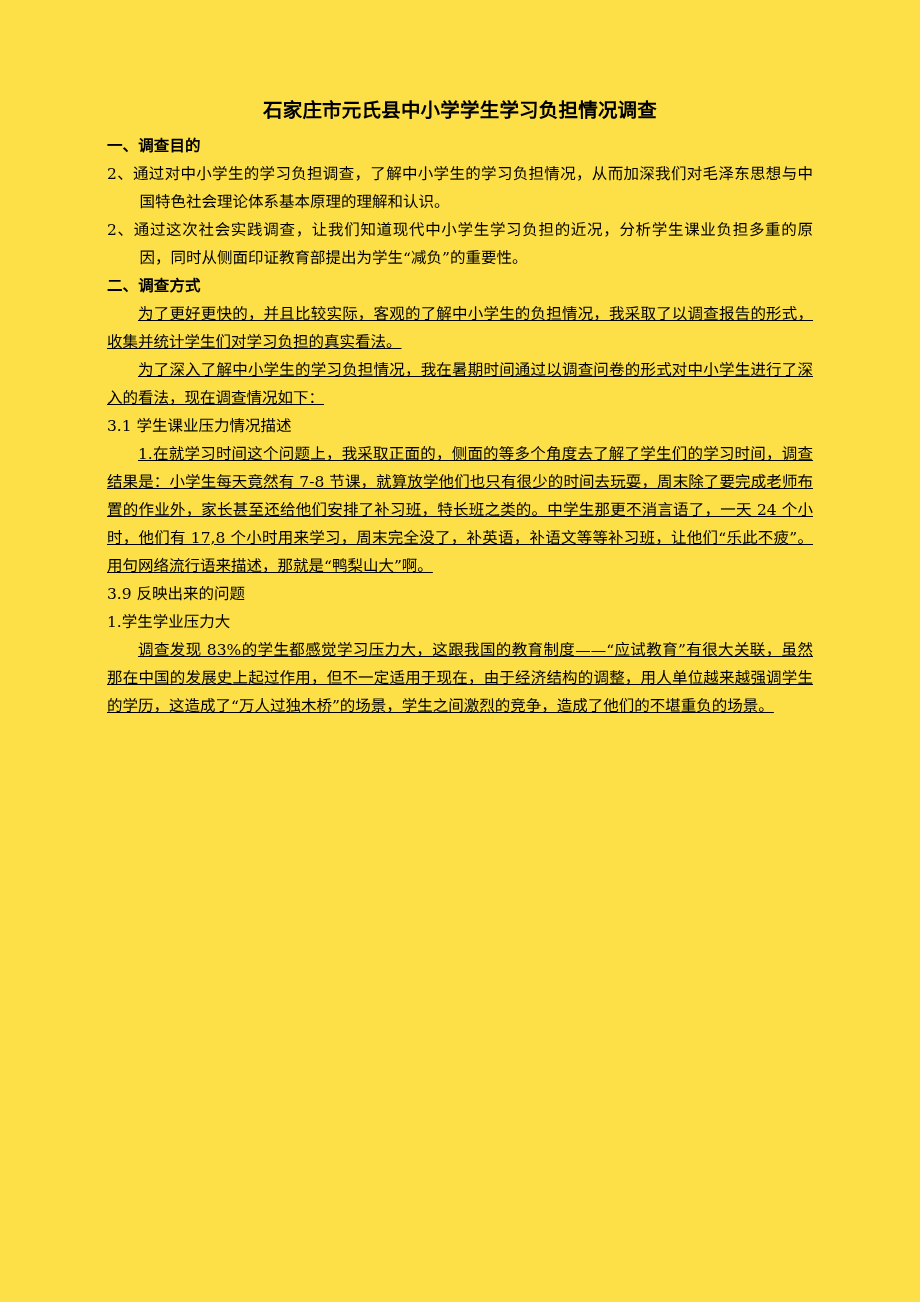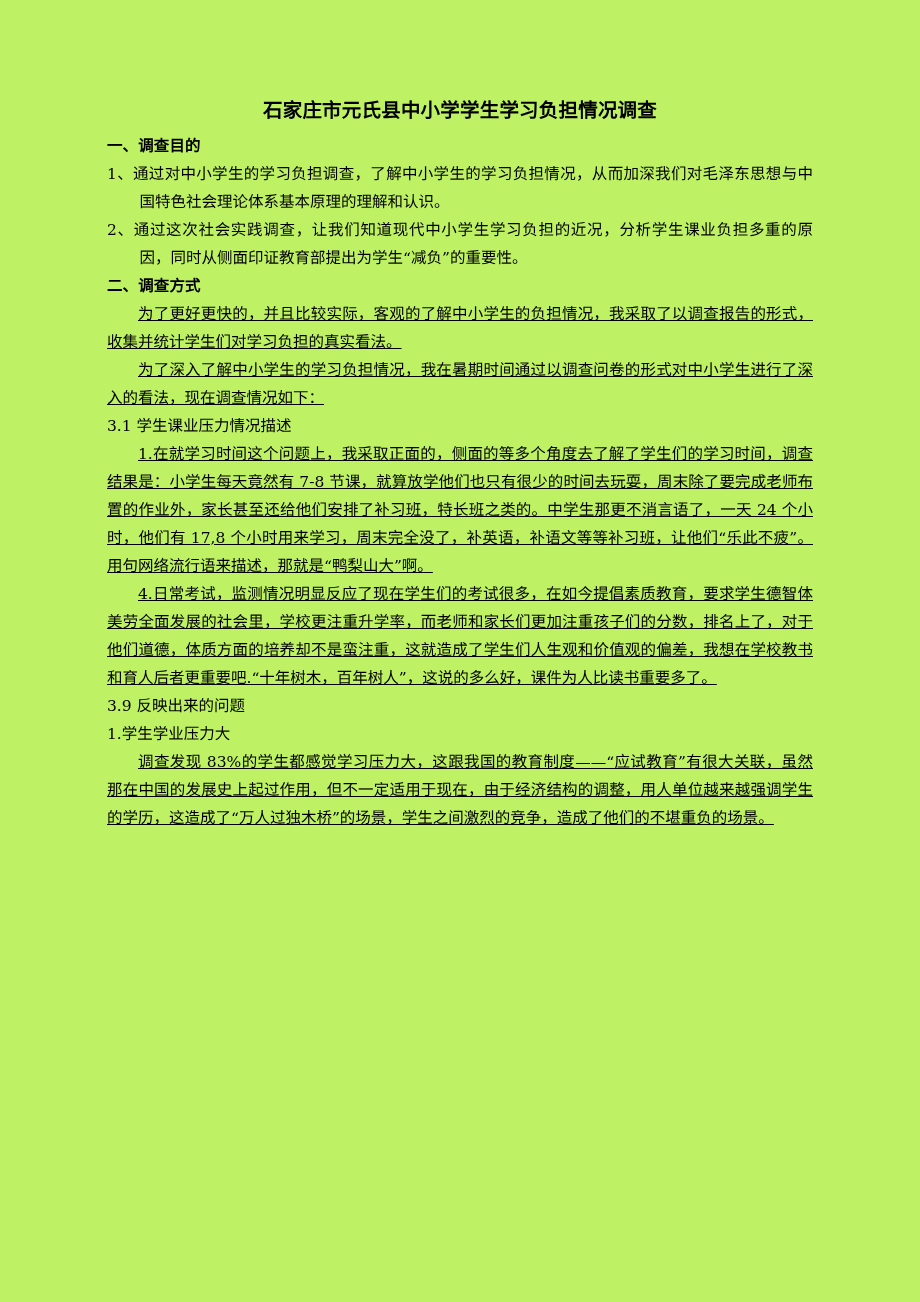--- a/index.html
+++ b/index.html
@@ -7,21 +7,21 @@
     margin: 0;
     padding: 0;
     background: #ffffff;
   }
 
   .page {
     position: relative;
     width: 920px;
     height: 1302px;
     margin: 0 auto;
-    background: #bef264;
+    background: #fde047;
     box-sizing: border-box;
     overflow: hidden;
   }
 
   .content {
     position: absolute;
     left: 107px;
     top: 96px;
     width: 706px;
   }
@@ -93,38 +93,37 @@
 </head>
 <body>
 
 <div class="page">
   <div class="content">
 
     <h1 class="doc-title">石家庄市元氏县中小学学生学习负担情况调查</h1>
 
     <h2 class="sec-heading">一、调查目的</h2>
 
-    <p class="num-item">1、通过对中小学生的学习负担调查，了解中小学生的学习负担情况，从而加深我们对毛泽东思想与中国特色社会理论体系基本原理的理解和认识。</p>
+    <p class="num-item">2、通过对中小学生的学习负担调查，了解中小学生的学习负担情况，从而加深我们对毛泽东思想与中国特色社会理论体系基本原理的理解和认识。</p>
 
     <p class="num-item">2、通过这次社会实践调查，让我们知道现代中小学生学习负担的近况，分析学生课业负担多重的原因，同时从侧面印证教育部提出为学生“减负”的重要性。</p>
 
     <h2 class="sec-heading">二、调查方式</h2>
 
     <p class="body-p">为了更好更快的，并且比较实际，客观的了解中小学生的负担情况，我采取了以调查报告的形式，收集并统计学生们对学习负担的真实看法。</p>
 
 
     <p class="body-p">为了深入了解中小学生的学习负担情况，我在暑期时间通过以调查问卷的形式对中小学生进行了深入的看法，现在调查情况如下：</p>
 
     <h3 class="sub-heading">3.1 学生课业压力情况描述</h3>
 
     <p class="body-p">1.在就学习时间这个问题上，我采取正面的，侧面的等多个角度去了解了学生们的学习时间，调查结果是：小学生每天竟然有 7-8 节课，就算放学他们也只有很少的时间去玩耍，周末除了要完成老师布置的作业外，家长甚至还给他们安排了补习班，特长班之类的。中学生那更不消言语了，一天 24 个小时，他们有 17,8 个小时用来学习，周末完全没了，补英语，补语文等等补习班，让他们“乐此不疲”。用句网络流行语来描述，那就是“鸭梨山大”啊。</p>
 
 
 
-    <p class="body-p">4.日常考试，监测情况明显反应了现在学生们的考试很多，在如今提倡素质教育，要求学生德智体美劳全面发展的社会里，学校更注重升学率，而老师和家长们更加注重孩子们的分数，排名上了，对于他们道德，体质方面的培养却不是蛮注重，这就造成了学生们人生观和价值观的偏差，我想在学校教书和育人后者更重要吧.“十年树木，百年树人”，这说的多么好，课件为人比读书重要多了。</p>
 
     <h3 class="sub-heading">3.9 反映出来的问题</h3>
 
     <h4 class="sub-heading">1.学生学业压力大</h4>
 
     <p class="body-p">调查发现 83%的学生都感觉学习压力大，这跟我国的教育制度——“应试教育”有很大关联，虽然那在中国的发展史上起过作用，但不一定适用于现在，由于经济结构的调整，用人单位越来越强调学生的学历，这造成了“万人过独木桥”的场景，学生之间激烈的竞争，造成了他们的不堪重负的场景。</p>
 
   </div>
 </div>
 

